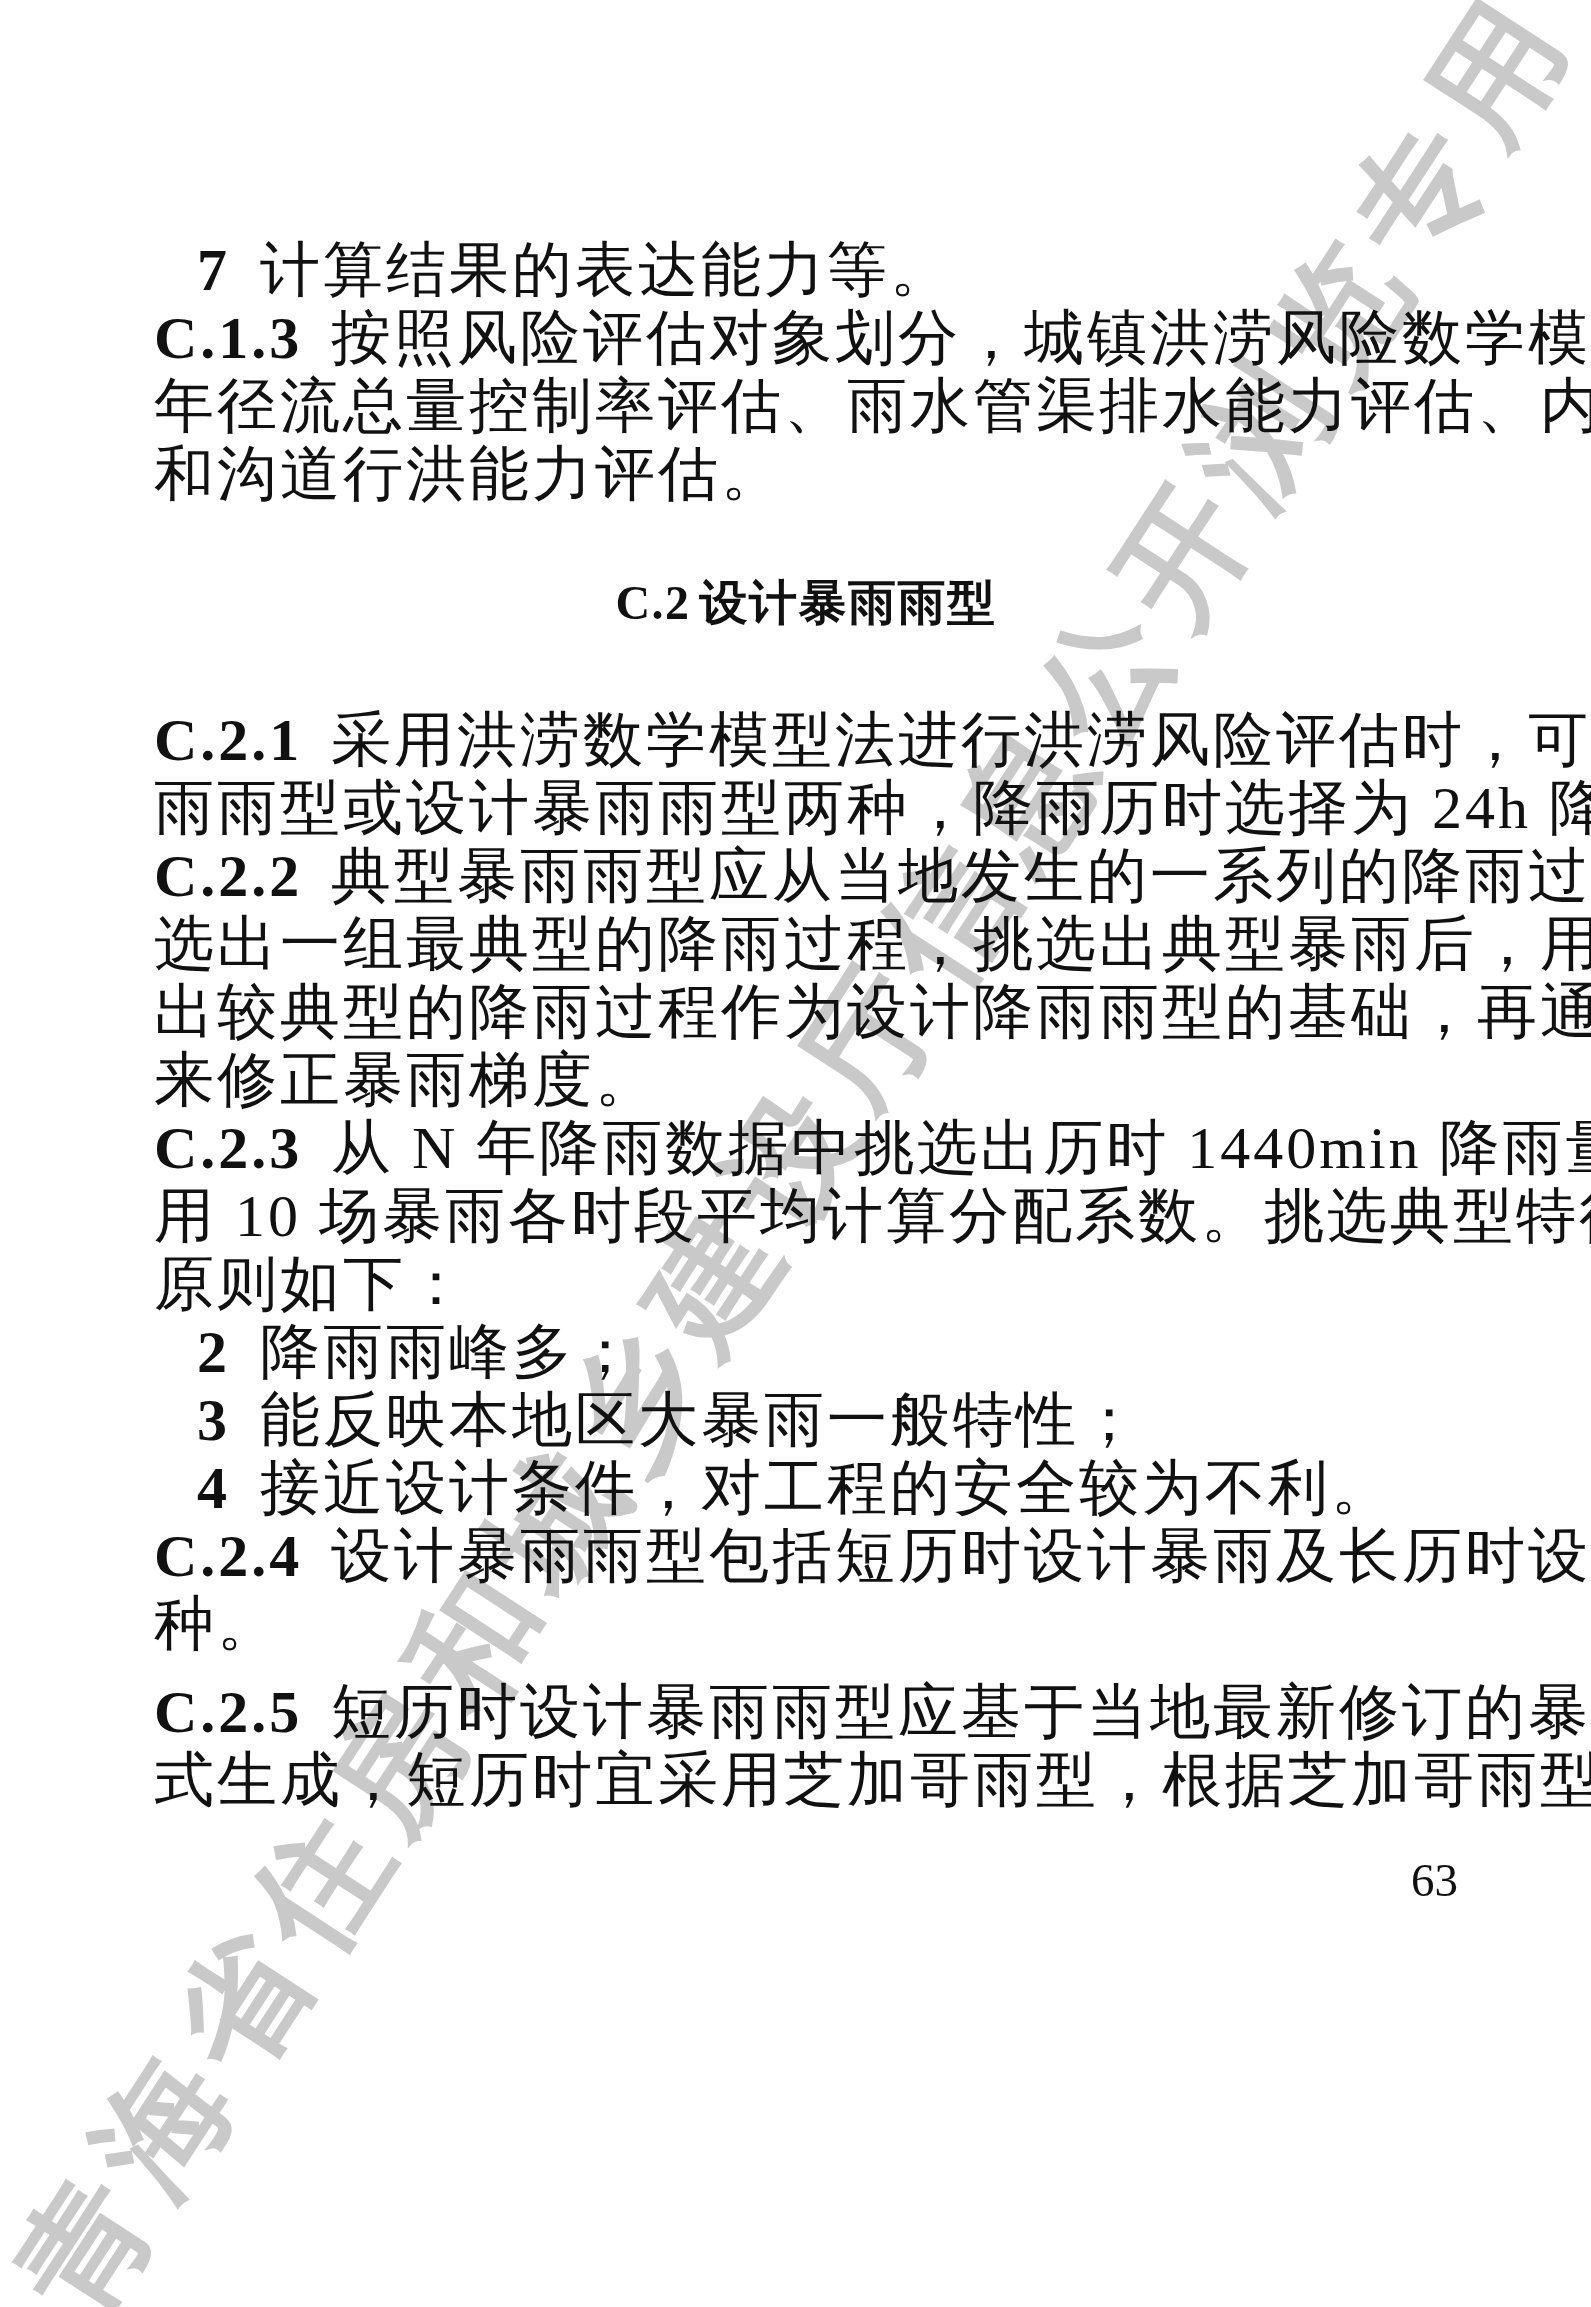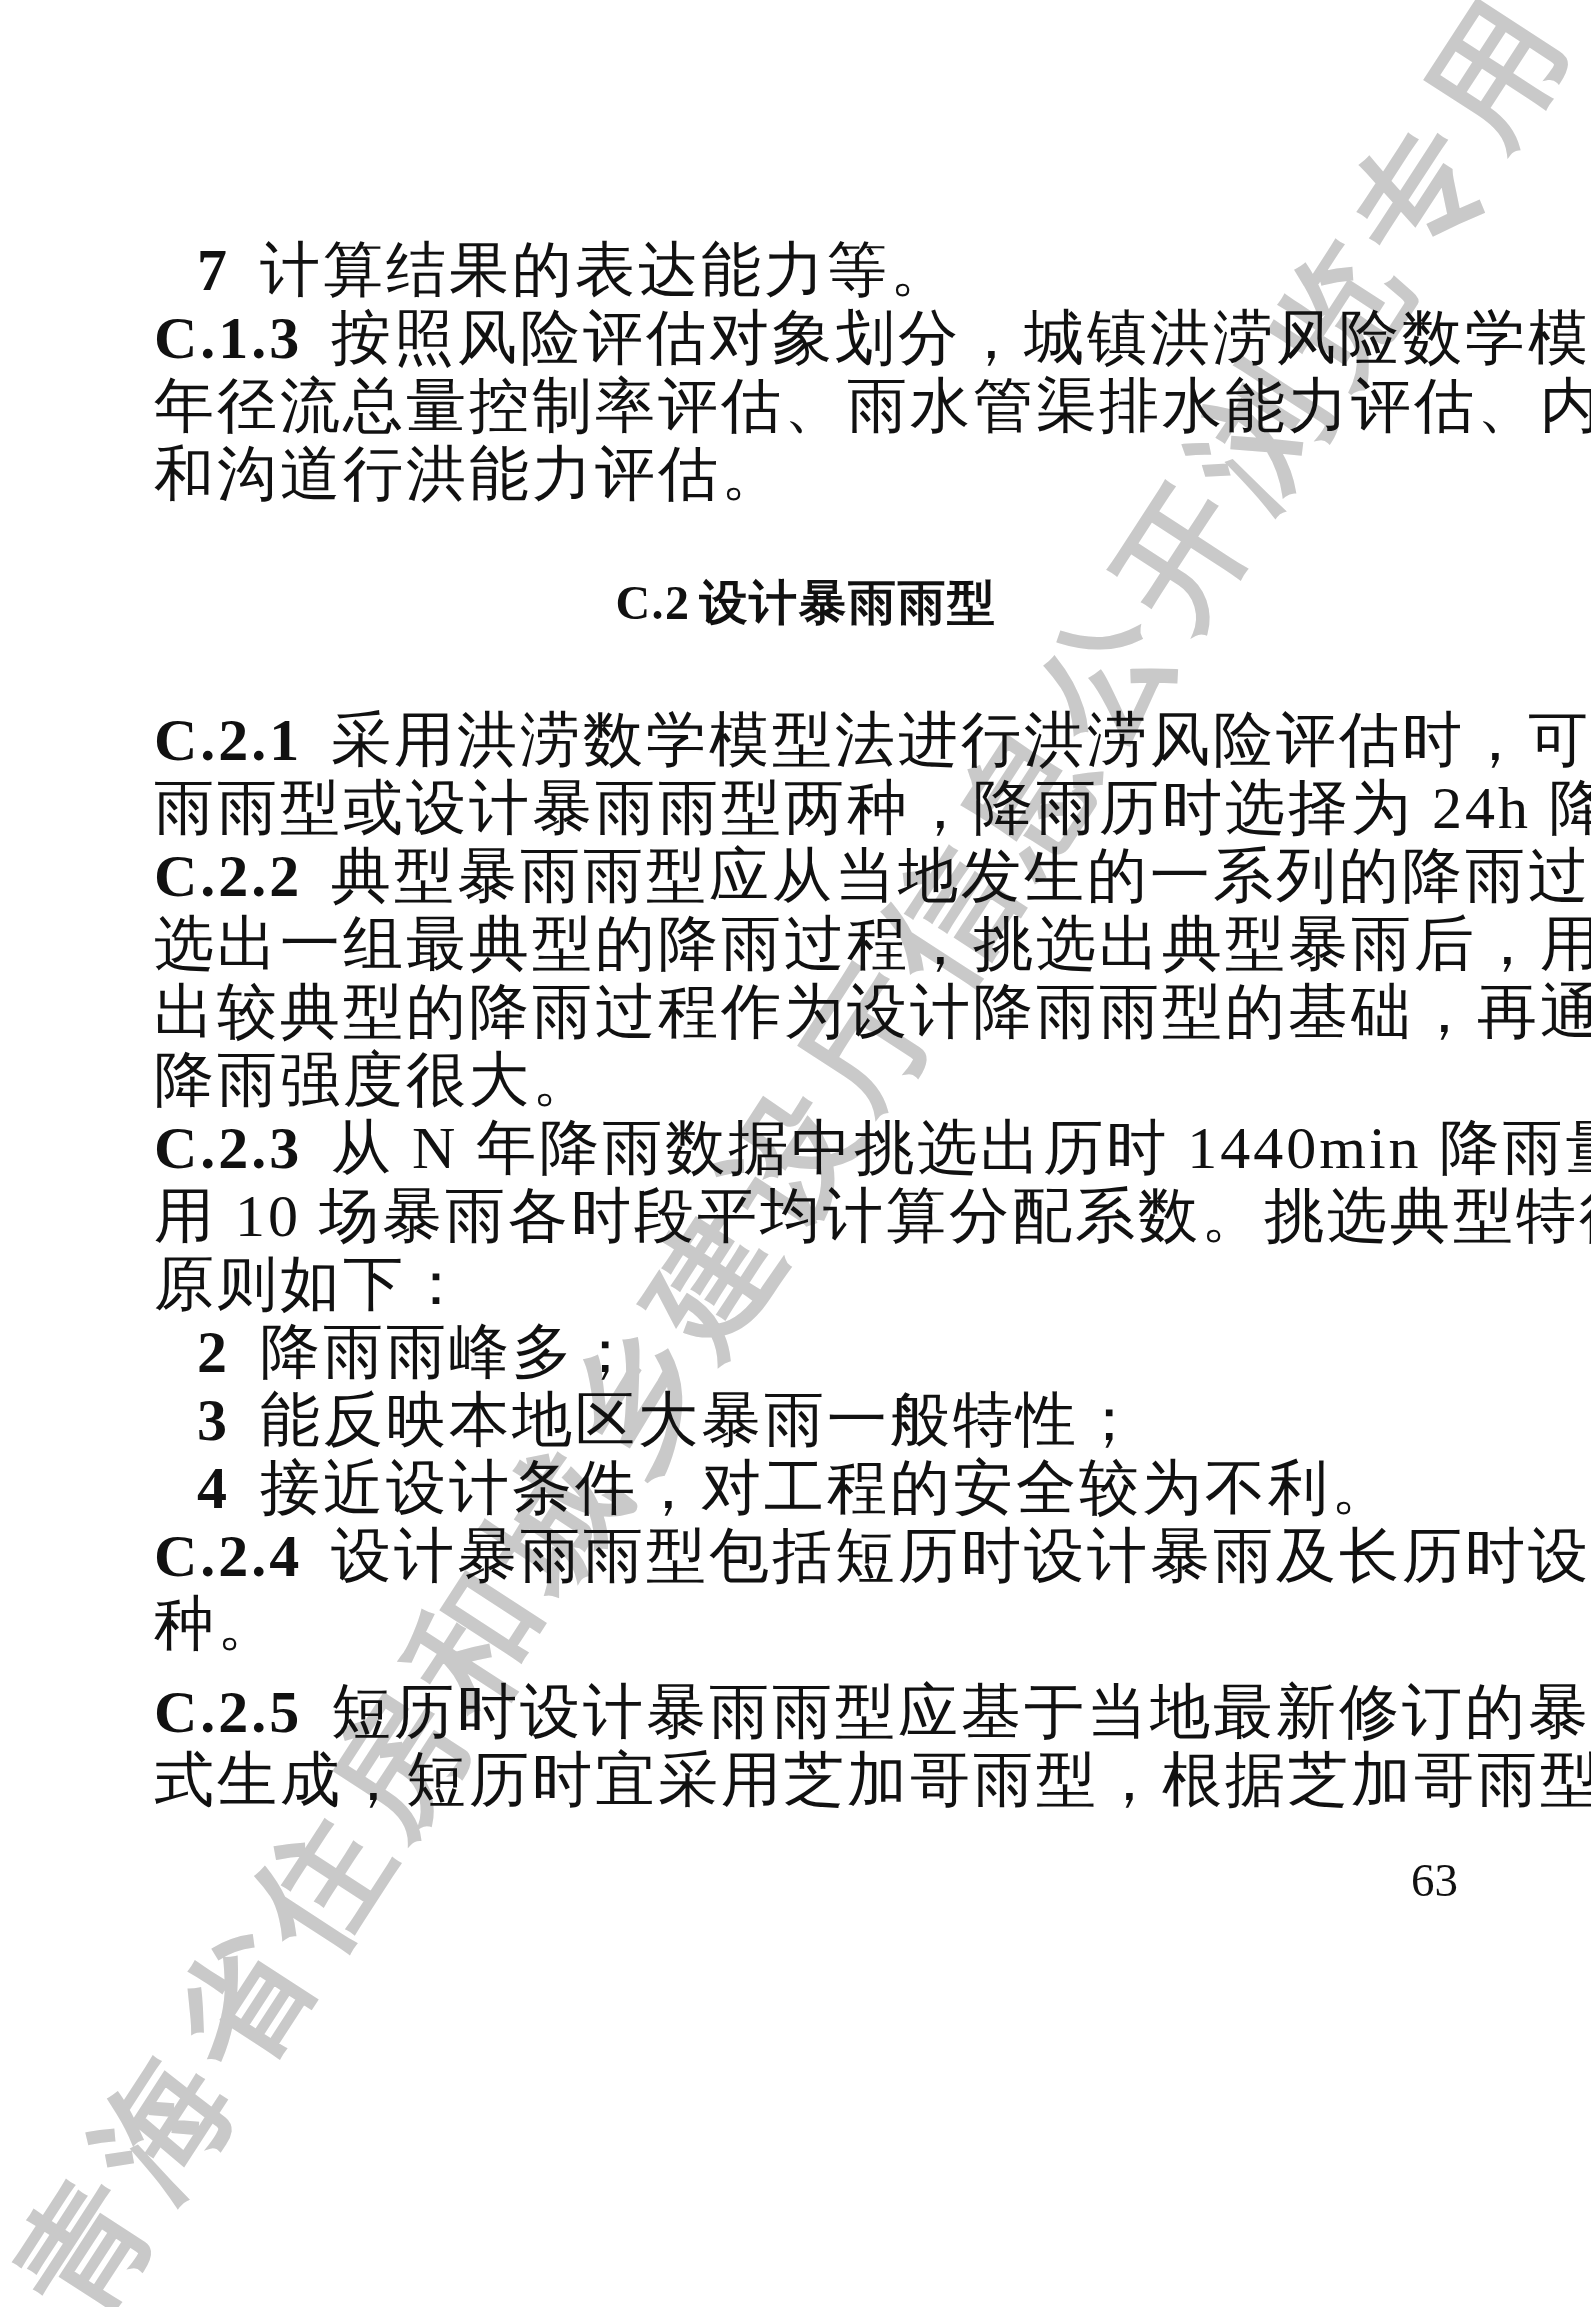--- a/index.html
+++ b/index.html
@@ -70,21 +70,21 @@
         <div class="line item"><span class="label">7</span><span class="txt">计算结果的表达能力等。</span></div>
         <div class="line clause"><span class="label">C.1.3</span><span class="txt">按照风险评估对象划分，城镇洪涝风险数学模型评估分为</span></div>
         <div class="line cont"><span class="txt">年径流总量控制率评估、雨水管渠排水能力评估、内涝风险评估</span></div>
         <div class="line cont"><span class="txt">和沟道行洪能力评估。</span></div>
         <div class="line heading"><span class="label">C.2</span><span class="txt">设计暴雨雨型</span></div>
         <div class="line clause"><span class="label">C.2.1</span><span class="txt">采用洪涝数学模型法进行洪涝风险评估时，可采用典型暴</span></div>
         <div class="line cont"><span class="txt">雨雨型或设计暴雨雨型两种，降雨历时选择为 24h 降雨。</span></div>
         <div class="line clause"><span class="label">C.2.2</span><span class="txt">典型暴雨雨型应从当地发生的一系列的降雨过程中挑选</span></div>
         <div class="line cont"><span class="txt">选出一组最典型的降雨过程，挑选出典型暴雨后，用设计暴雨量</span></div>
         <div class="line cont"><span class="txt">出较典型的降雨过程作为设计降雨雨型的基础，再通过综合分析</span></div>
-        <div class="line cont"><span class="txt">降雨强度很大。</span></div>
+        <div class="line cont"><span class="txt">来修正暴雨梯度。</span></div>
         <div class="line clause"><span class="label">C.2.3</span><span class="txt">从 N 年降雨数据中挑选出历时 1440min 降雨量最大前 10</span></div>
         <div class="line cont"><span class="txt">用 10 场暴雨各时段平均计算分配系数。挑选典型特征降雨过程的</span></div>
         <div class="line cont"><span class="txt">原则如下：</span></div>
         <div class="line item"><span class="label">2</span><span class="txt">降雨雨峰多；</span></div>
         <div class="line item"><span class="label">3</span><span class="txt">能反映本地区大暴雨一般特性；</span></div>
         <div class="line item"><span class="label">4</span><span class="txt">接近设计条件，对工程的安全较为不利。</span></div>
         <div class="line clause"><span class="label">C.2.4</span><span class="txt">设计暴雨雨型包括短历时设计暴雨及长历时设计暴雨两</span></div>
         <div class="line cont"><span class="txt">种。</span></div>
         <div class="line clause" style="margin-top: 19.5px;"><span class="label">C.2.5</span><span class="txt">短历时设计暴雨雨型应基于当地最新修订的暴雨强度公</span></div>
         <div class="line cont"><span class="txt">式生成，短历时宜采用芝加哥雨型，根据芝加哥雨型方法，推求</span></div>

